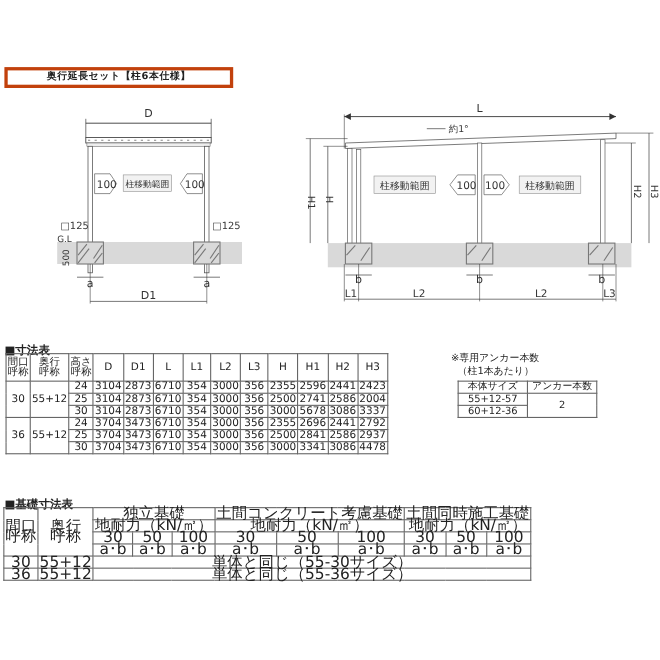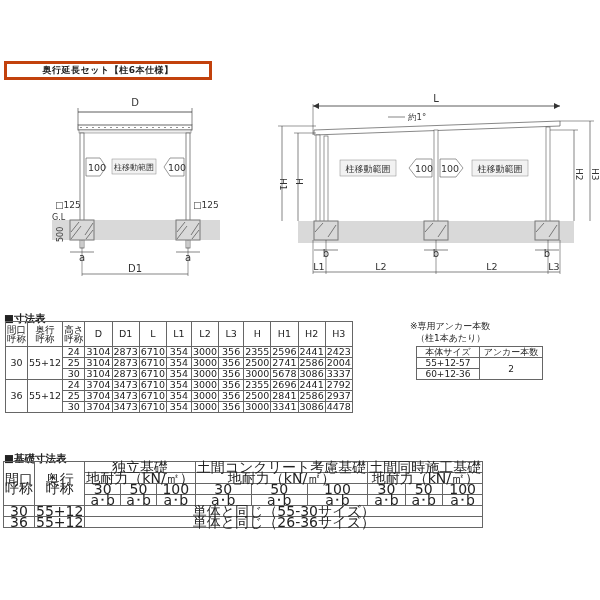--- a/index.html
+++ b/index.html
@@ -306,16 +306,16 @@
         <th class="hdr-small">a･b</th>
   </tr>
   <tr>
     <td>30</td>
     <td>55+12</td>
     <td colspan="9" class="hdr-small">単体と同じ（55-30サイズ）</td>
   </tr>
   <tr>
     <td>36</td>
     <td>55+12</td>
-    <td colspan="9" class="hdr-small">単体と同じ（26-36サイズ）</td>
+    <td colspan="9" class="hdr-small">単体と同じ（55-36サイズ）</td>
   </tr>
 </tbody>
   </table>
 
 </body></html>

